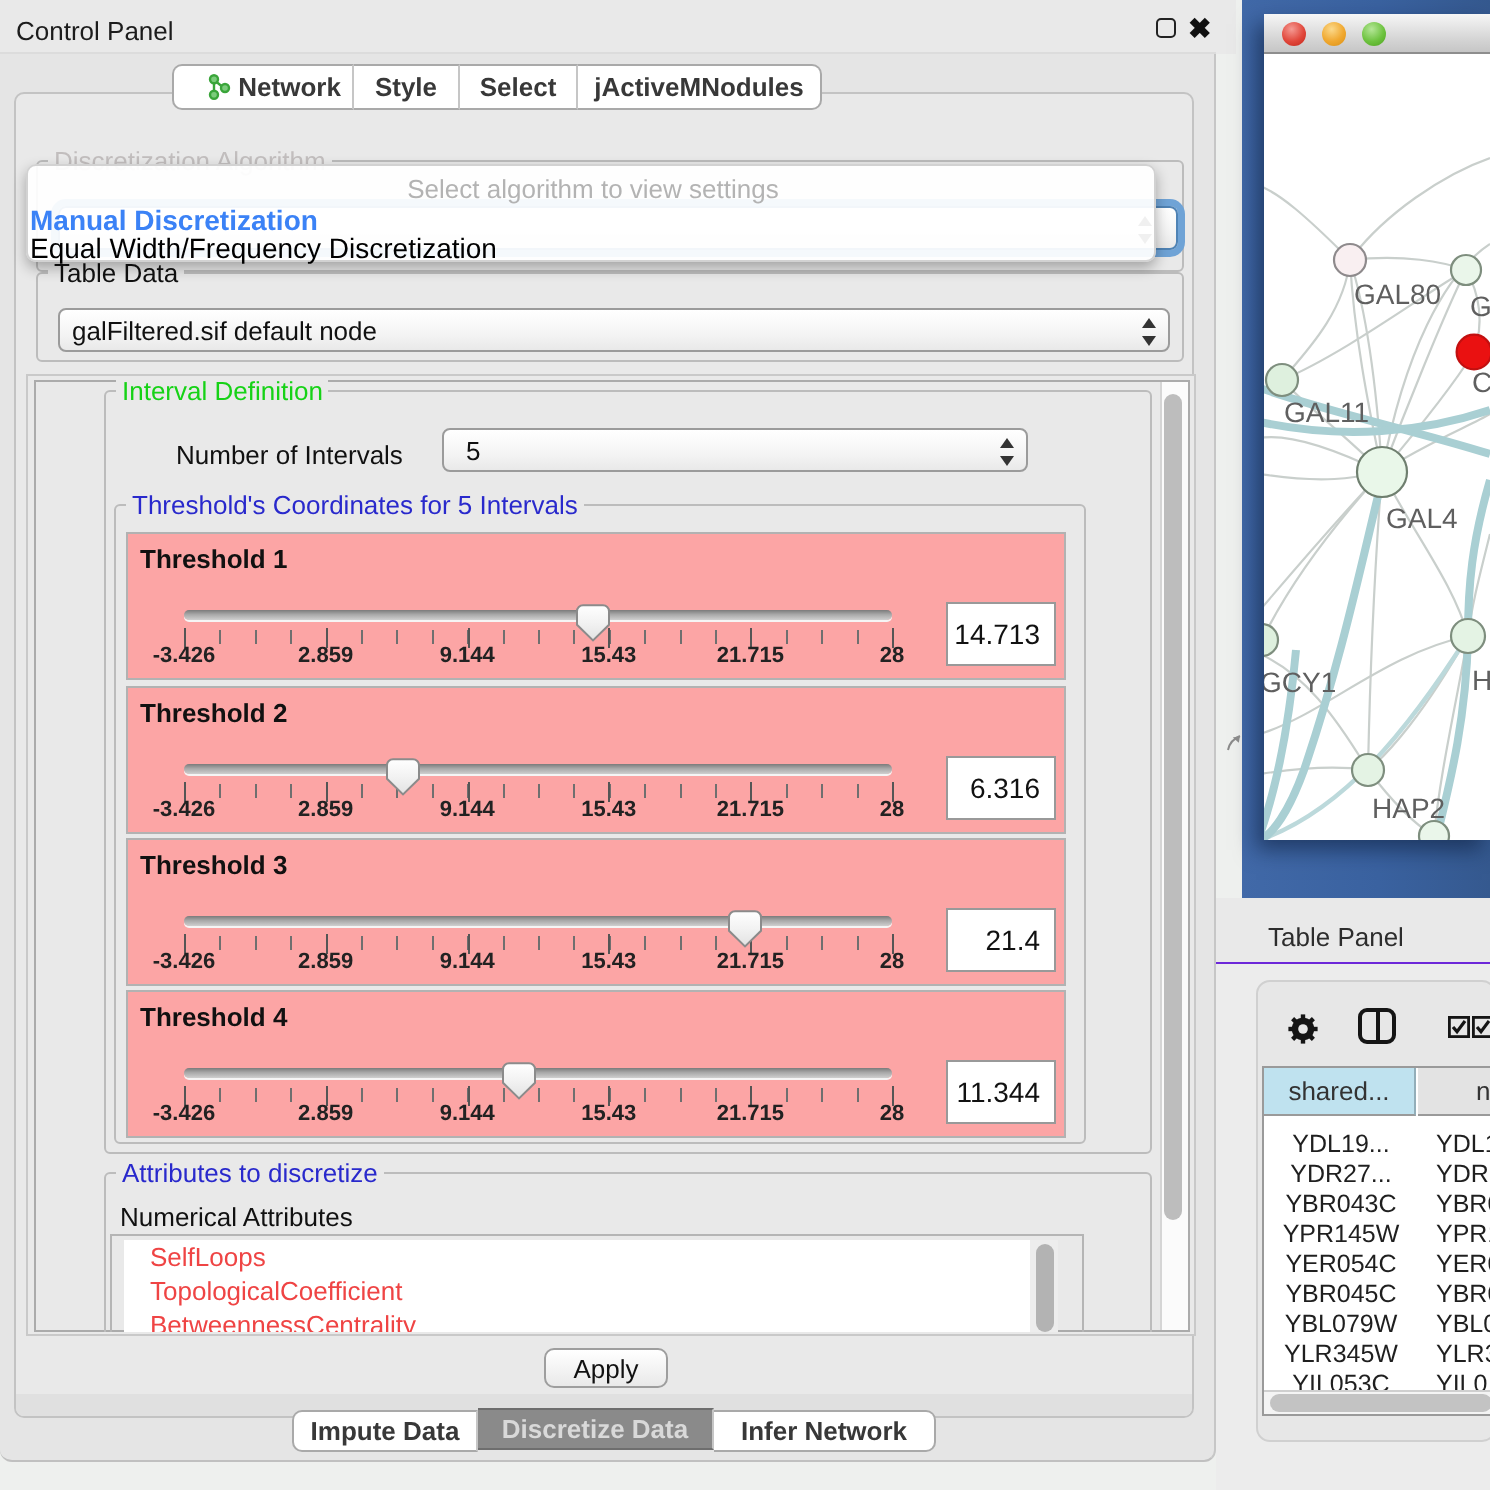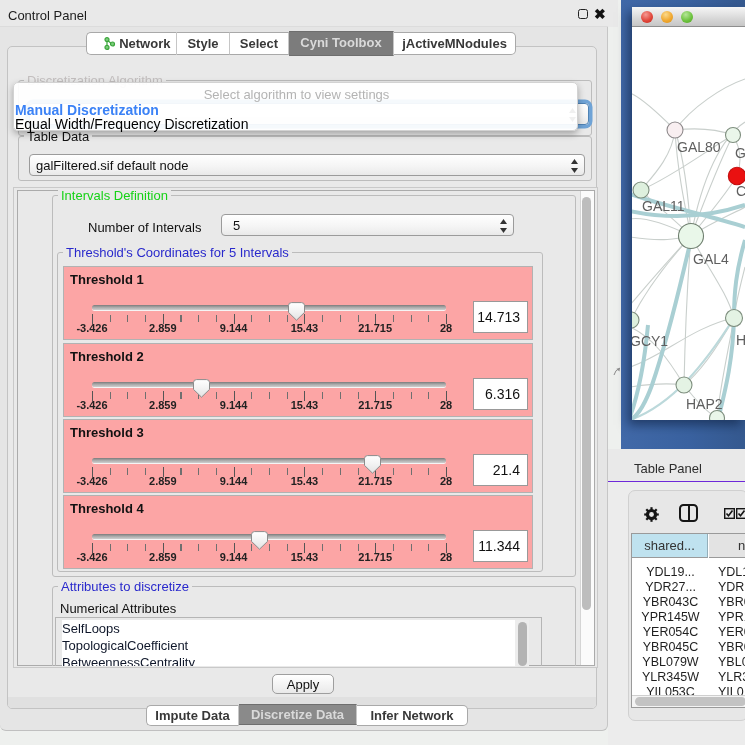--- a/index.html
+++ b/index.html
@@ -75,21 +75,21 @@
         </svg>
     </div>
   </div>
   
   <div class="abs" style="left:13px;top:187px;width:585px;height:481px;border:1px solid #c9c9c9;background:#e9e9e9"></div>
   <div class="abs" style="left:17px;top:190px;width:578px;height:476px;border:1px solid #ababab"></div>
   <div class="abs" style="left:580px;top:191px;width:14px;height:474px;background:#fbfbfb;border-left:1px solid #d5d5d5"></div>
   <div class="abs" style="left:582px;top:197px;width:9px;height:413px;background:#bdbdbd;border-radius:5px"></div>
   
   <div class="group" style="left:52px;top:195px;width:524px;height:382px">
-    <span class="gtitle" style="color:#16d216">Intervals Definition</span>
+    <span class="gtitle" style="color:#16d216">Interval Definition</span>
   </div>
   <div class="abs bold" style="left:88px;top:220px;font-size:13px;color:#111">Number of Intervals</div>
   <div class="combo" style="left:221px;top:214px;width:293px">5
     <svg class="arrows" style="left:277px" viewBox="0 0 9 16">
         <path d="M4.5 1 L8 6 L1 6 Z" fill="#333"></path>
         <path d="M4.5 15 L8 10 L1 10 Z" fill="#333"></path>
       </svg>
   </div>
   
   <div class="group" style="left:57px;top:252px;width:486px;height:320px">
@@ -189,21 +189,21 @@
         </linearGradient>
       </defs>
     </svg>
   
   <div class="abs" style="left:18px;top:578px;width:577px;height:88px;overflow:hidden">
     <div class="group" style="left:34px;top:8px;width:524px;height:120px">
       <span class="gtitle" style="color:#2929cc">Attributes to discretize</span>
     </div>
     <div class="abs bold" style="left:42px;top:23px;font-size:13px;color:#111">Numerical Attributes</div>
     <div class="abs" style="left:37px;top:39px;width:487px;height:60px;border:1px solid #b5b5b5;border-bottom:none"></div>
-    <div class="abs" style="left:44px;top:42px;width:453px;height:46px;background:#fff;font-size:13px;color:#0f172a;line-height:17px;padding-left:0">SelfLoops<br>TopologicalCoefficient<br>BetweennessCentrality</div>
+    <div class="abs" style="left:44px;top:42px;width:453px;height:46px;background:#fff;font-size:13px;color:#ef4444;line-height:17px;padding-left:13px">SelfLoops<br>TopologicalCoefficient<br>BetweennessCentrality</div>
     <div class="abs" style="left:497px;top:42px;width:14px;height:46px;background:#ededed"></div>
     <div class="abs" style="left:500px;top:44px;width:9px;height:44px;background:#b3b3b3;border-radius:5px"></div>
   </div>
   
   <div class="abs" style="left:8px;top:697px;width:588px;height:11px;background:#e0e0e0;border-radius:0 0 4px 4px"></div>
   <div class="abs" style="left:272px;top:674px;width:62px;height:20px;background:linear-gradient(180deg,#fff,#e9e9e9);border:1px solid #9e9e9e;border-radius:5px;font-size:13px;color:#111;text-align:center;line-height:19px">Apply</div>
   
   <div id="popup">
     <div class="abs" style="left:0;top:4px;width:565px;text-align:center;font-size:13px;color:#b3b3b3">Select algorithm to view settings</div>
     <div class="abs" style="left:1px;top:19px;font-size:14px;font-weight:700;color:#3b82f6">Manual Discretization</div>
@@ -215,21 +215,20 @@
           <g stroke="#3aa53a" stroke-width="1.2" fill="#7ccc7c">
             <line x1="4" y1="3" x2="9" y2="7"></line>
             <line x1="4" y1="3" x2="4" y2="10"></line>
             <circle cx="4" cy="2.6" r="2"></circle>
             <circle cx="9.5" cy="7" r="2"></circle>
             <circle cx="4" cy="10.4" r="2"></circle>
           </g>
         </svg> Network</div>
     <div class="s" style="width:53px">Style</div>
     <div class="s" style="width:59px">Select</div>
-    <div class="s sel" style="width:105px">Cyni Toolbox</div>
     <div class="s" style="width:122px">jActiveMNodules</div>
   </div>
   
   <div class="seg" style="left:146px;top:705px;height:21px">
     <div class="s" style="width:93px;height:21px;line-height:20px">Impute Data</div>
     <div class="s sel" style="width:118px;height:21px;line-height:20px;background:#8a8a8a;color:#d9d9d9">Discretize Data</div>
     <div class="s" style="width:111px;height:21px;line-height:20px">Infer Network</div>
   </div>
 </div>
 <div id="bluepanel"></div>

